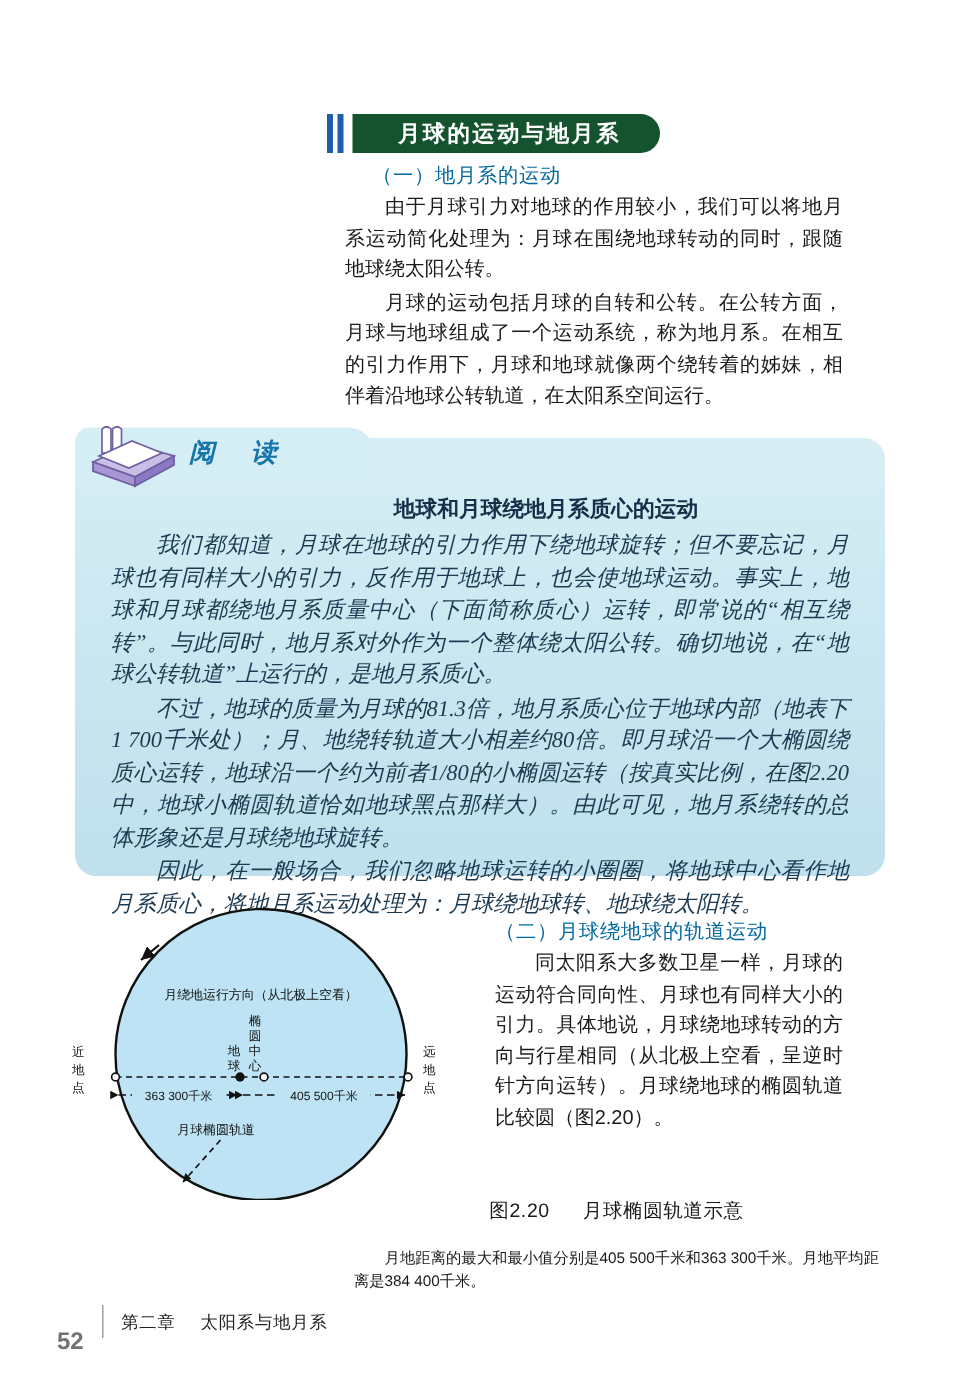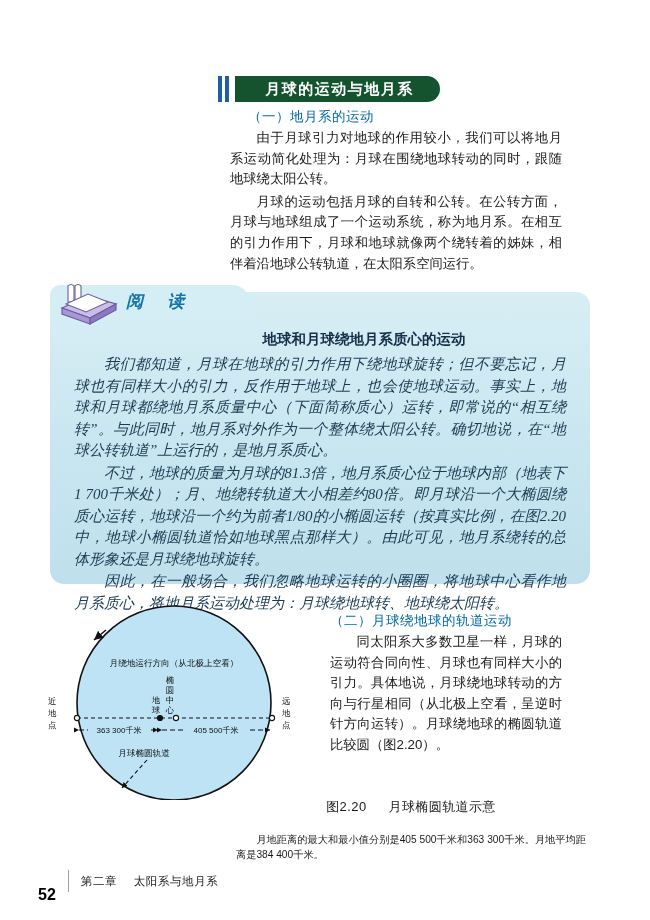--- a/index.html
+++ b/index.html
@@ -159,21 +159,21 @@
   }
 
   
   .footer {
     position: absolute;
     left: 38px; top: 858px;
     display: flex; align-items: center; gap: 12px;
   }
   .pg-num {
     font-family: "Liberation Sans", "DejaVu Sans", sans-serif;
-    font-weight: bold; font-size: 16px; color: #000000; margin-top: 28px;
+    font-weight: bold; font-size: 16px; color: #737373; margin-top: 28px;
   }
   .pg-rule { width: 1px; height: 22px; background: #9aa0a6; }
   .pg-chap {
     font-family: "Liberation Sans", "DejaVu Sans", sans-serif;
     font-size: 11.5px; color: #222; letter-spacing: 0.6px;
   }
   .pg-chap .gap { display:inline-block; width: 9px; }
 
   .fig-txt { font-family: "Liberation Sans","DejaVu Sans",sans-serif; fill:#111; }
 </style>

